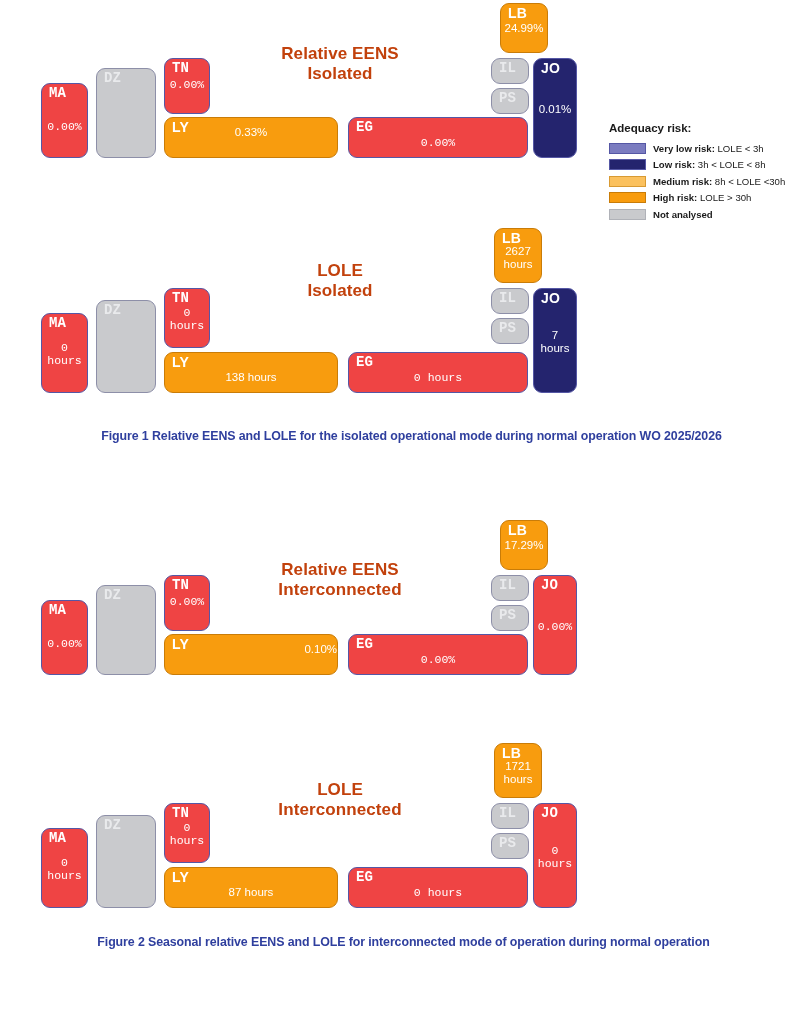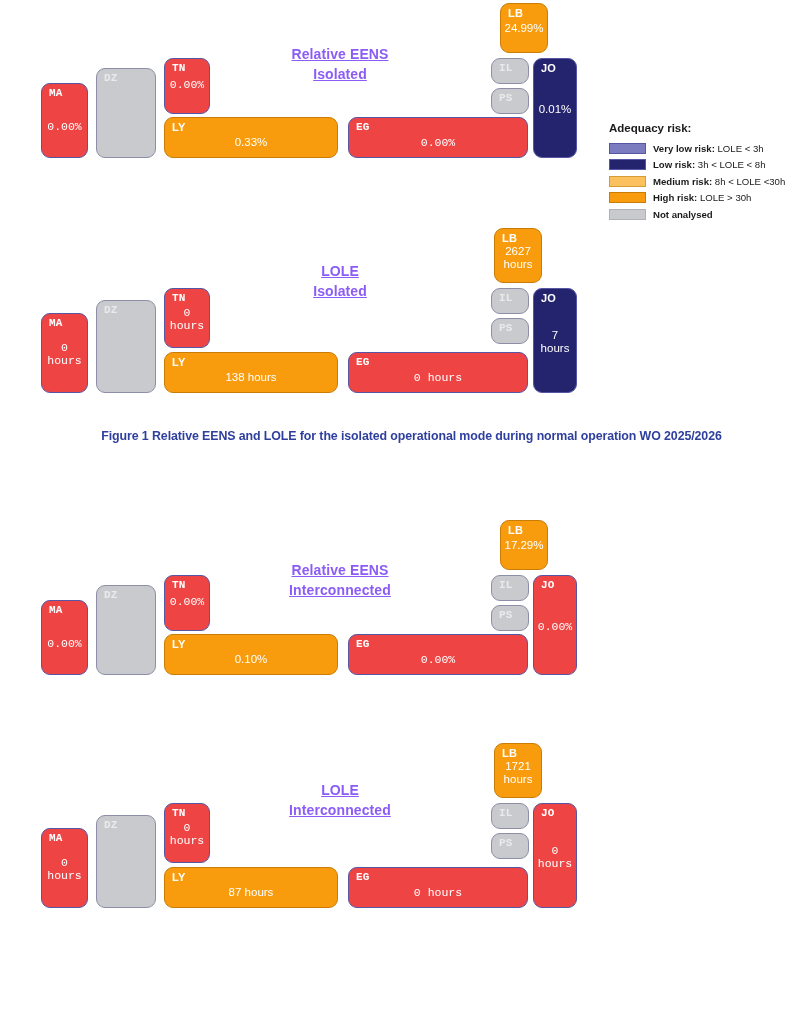--- a/index.html
+++ b/index.html
@@ -29,21 +29,21 @@
     box-sizing: border-box;
     border: 1.6px solid #5b5ea6;
     border-radius: 9px;
     color: #ffffff;
     overflow: hidden;
   }
   .box .code {
     position: absolute;
     top: 3px;
     left: 7px;
-    font-size: 11px;
+    font-size: 14px;
     font-weight: bold;
     letter-spacing: 0.2px;
     line-height: 12px;
   }
   .box .val {
     position: absolute;
     left: 0;
     right: 0;
     text-align: center;
     font-size: 11.5px;
@@ -52,26 +52,25 @@
   }
   .box.c-verylow  { background: #ef4444; border-color: #5557a5; font-family: Liberation Mono, monospace; }
   .box.c-low      { background: #24246e; border-color: #5557a5; }
   .box.c-high     { background: #f89c0e; border-color: #c97c08; }
   .box.c-na       { background: #c9cacd; border-color: #8d8fa8; color:#eceded; }
   .box.c-na .code { color: #e9eaec; font-family: Liberation Mono, monospace; }
 
   .chart-title {
     position: absolute;
     text-align: center;
-    color: #8b5cf6;
-    font-size: 14px;
+    color: #c2410c;
+    font-size: 17px;
     font-weight: bold;
     line-height: 20px;
     letter-spacing: 0.1px;
-    text-decoration: underline;
   }
 
   .legend {
     position: absolute;
     width: 200px;
   }
   .legend-heading {
     color: #1a1a1a;
     font-size: 11.5px;
     font-weight: bold;
@@ -133,21 +132,21 @@
     </div>
     <div class="box c-na" style="left:96px;top:68px;width:60px;height:90px;">
       <span class="code">DZ</span>
     </div>
     <div class="box c-verylow" style="left:164px;top:58px;width:46px;height:56px;">
       <span class="code">TN</span>
       <span class="val" style="top:19px;">0.00%</span>
     </div>
     <div class="box c-high" style="left:164px;top:117px;width:174px;height:41px;">
       <span class="code">LY</span>
-      <span class="val" style="top:18px;">0.33%</span>
+      <span class="val" style="top:8px;">0.33%</span>
     </div>
     <div class="box c-verylow" style="left:348px;top:117px;width:180px;height:41px;">
       <span class="code">EG</span>
       <span class="val" style="top:18px;">0.00%</span>
     </div>
     <div class="box c-na" style="left:491px;top:58px;width:38px;height:26px;">
       <span class="code">IL</span>
     </div>
     <div class="box c-na" style="left:491px;top:88px;width:38px;height:26px;">
       <span class="code">PS</span>
@@ -250,21 +249,21 @@
     </div>
     <div class="box c-na" style="left:96px;top:77px;width:60px;height:90px;">
       <span class="code">DZ</span>
     </div>
     <div class="box c-verylow" style="left:164px;top:67px;width:46px;height:56px;">
       <span class="code">TN</span>
       <span class="val" style="top:19px;">0.00%</span>
     </div>
     <div class="box c-high" style="left:164px;top:126px;width:174px;height:41px;">
       <span class="code">LY</span>
-      <span class="val" style="top:18px;">0.10%</span>
+      <span class="val" style="top:8px;text-align:right;">0.10%</span>
     </div>
     <div class="box c-verylow" style="left:348px;top:126px;width:180px;height:41px;">
       <span class="code">EG</span>
       <span class="val" style="top:18px;">0.00%</span>
     </div>
     <div class="box c-na" style="left:491px;top:67px;width:38px;height:26px;">
       <span class="code">IL</span>
     </div>
     <div class="box c-na" style="left:491px;top:97px;width:38px;height:26px;">
       <span class="code">PS</span>
@@ -318,14 +317,15 @@
 hours</span>
     </div>
     <div class="box c-verylow" style="left:533px;top:73px;width:44px;height:105px;">
       <span class="code">JO</span>
       <span class="val" style="top:40px;white-space:pre-line;">0
 hours</span>
     </div>
   </div>
 
   <div class="caption" style="top:423px;">
+    <div>Figure 2 Seasonal relative EENS and LOLE for interconnected mode of operation during normal operation</div>
   </div>
 </div>
 
 </body></html>

